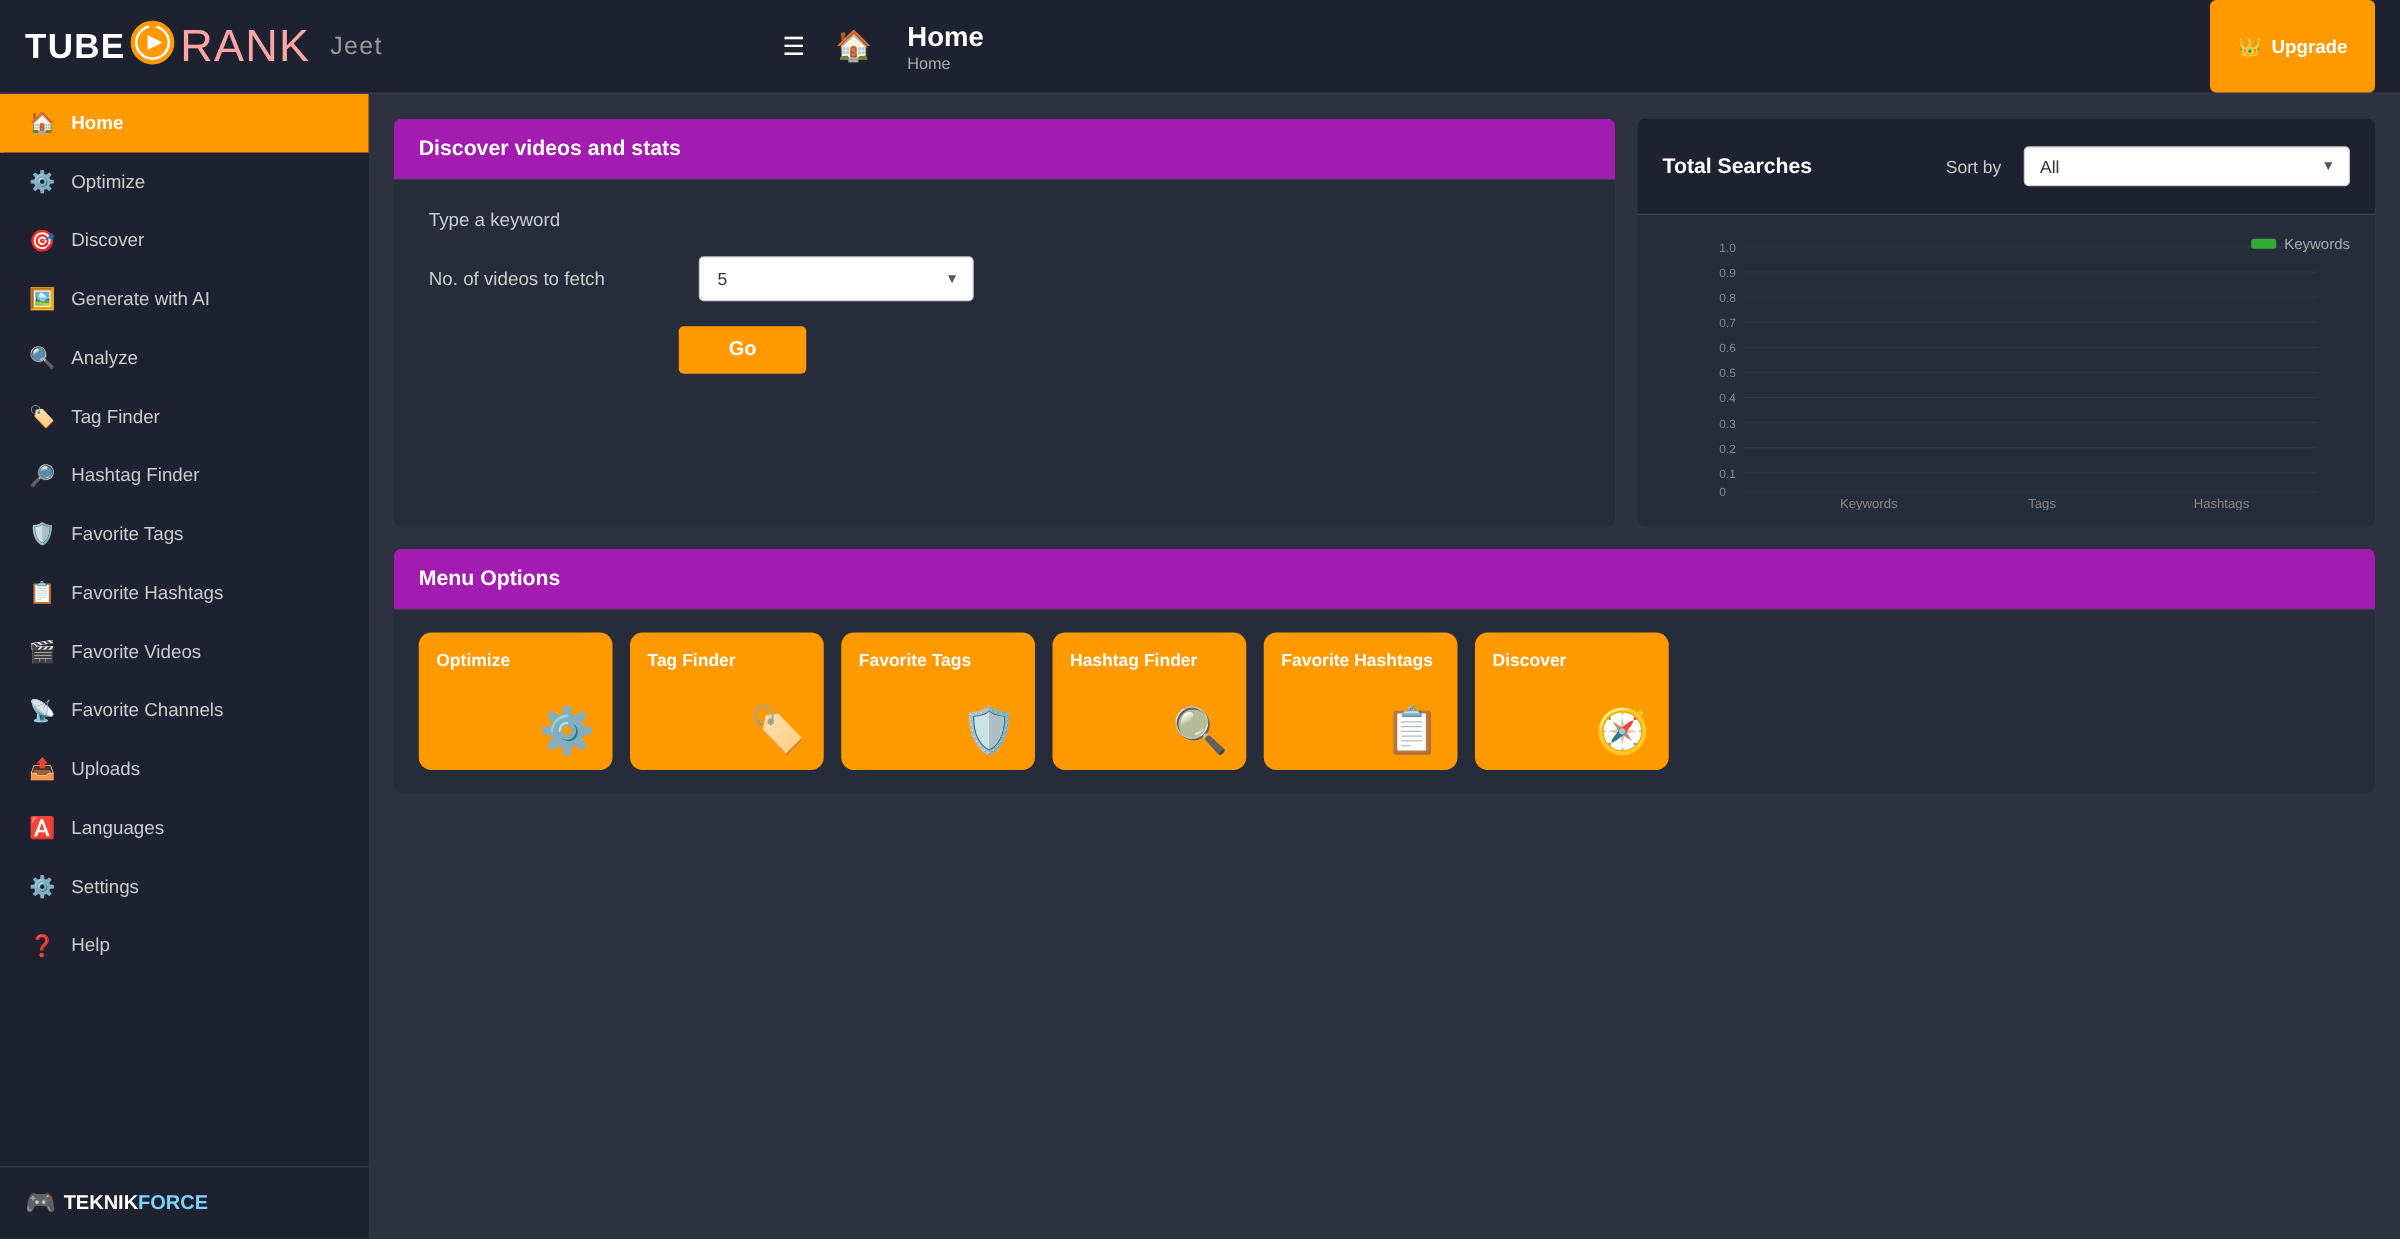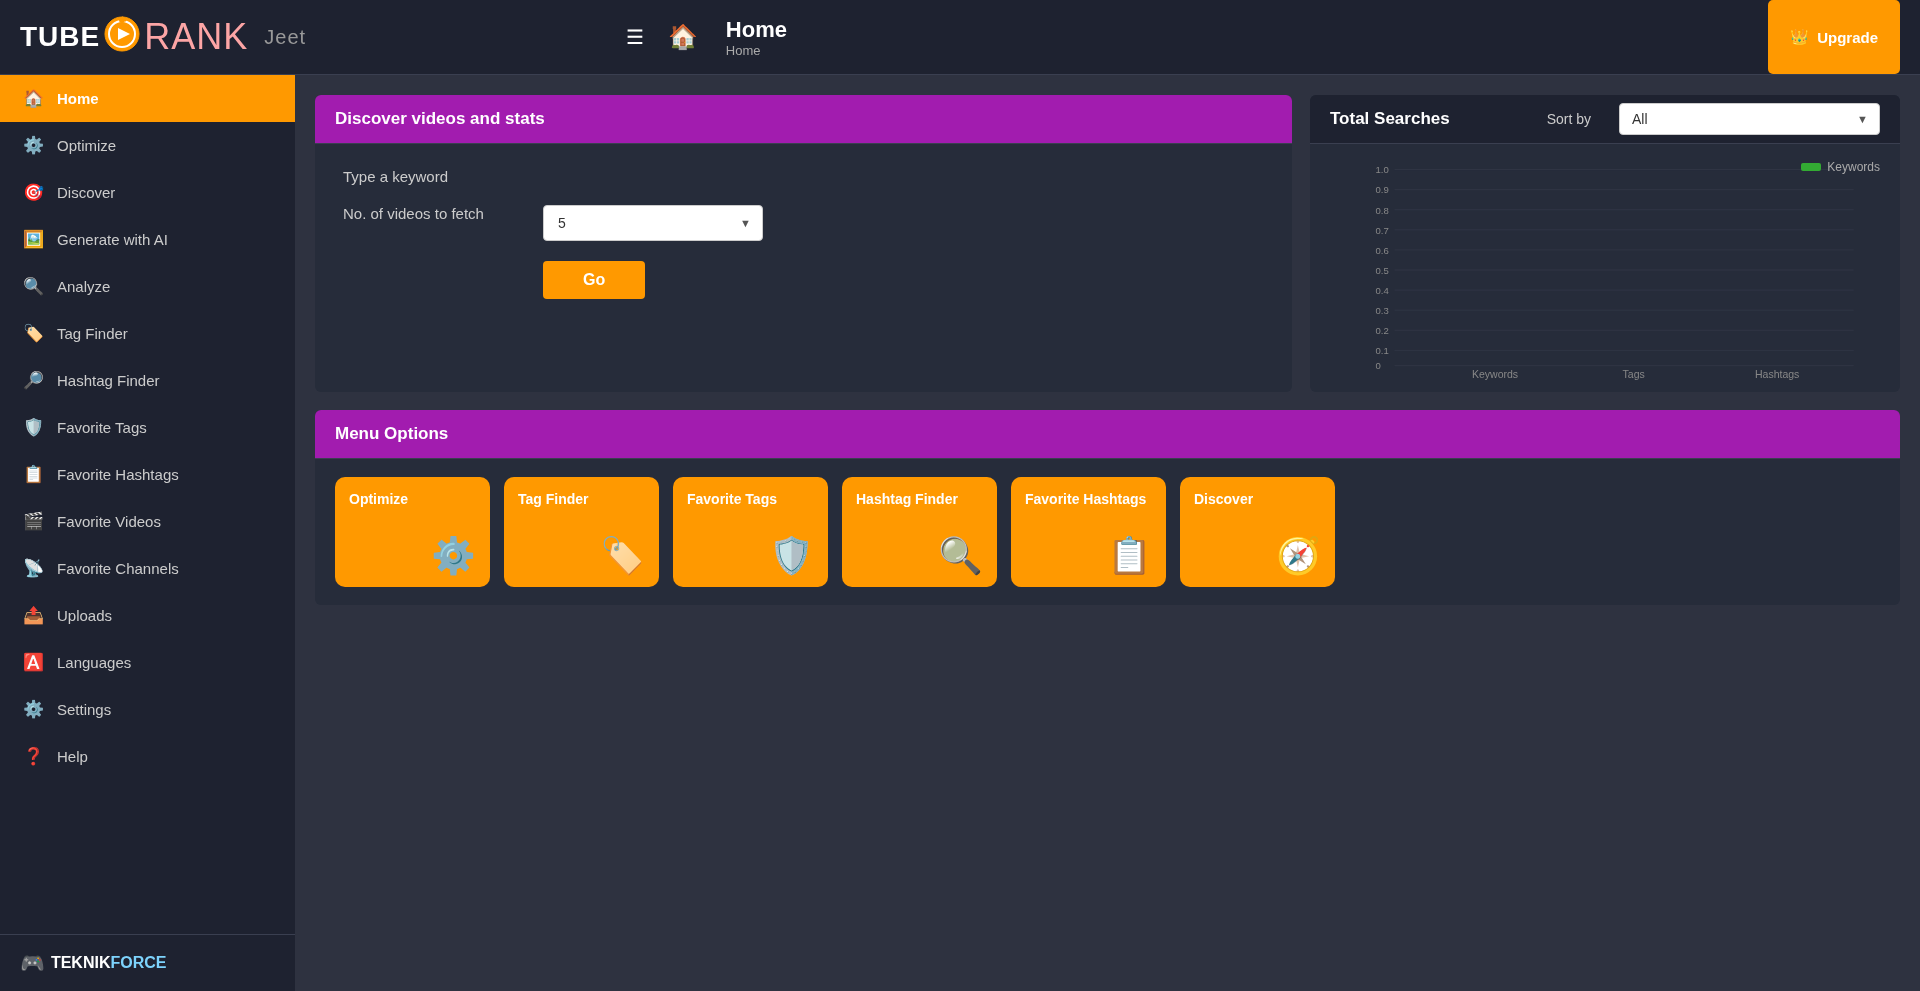--- a/index.html
+++ b/index.html
@@ -93,21 +93,22 @@
       background: #a21caf;
       padding: 14px 20px;
       font-size: 17px;
       font-weight: 700;
       color: #fff;
       border-bottom: 1px solid #3a3f50;
     }
     .panel-body { padding: 24px 28px; }
     .form-row {
       display: flex;
-      gap: 0;
+      align-items: center;
+      gap: 16px;
       margin-bottom: 20px;
     }
     .form-label { font-size: 15px; color: #ccc; width: 200px; flex-shrink: 0; }
     .keyword-input-wrap { display: flex; align-items: center; gap: 8px; flex: 1; }
     .keyword-input {
       background: #fff;
       border: 1px solid #ccc;
       border-radius: 4px;
       padding: 9px 14px;
       font-size: 14px;
@@ -159,22 +160,22 @@
     .searches-panel {
       background: #262c3a;
       border-radius: 6px;
       width: 590px;
       flex-shrink: 0;
       overflow: hidden;
       display: flex;
       flex-direction: column;
     }
     .sort-row {
-      display: flex; align-items: center; gap: 28px;
-      padding: 8px 20px;
+      display: flex; align-items: center; gap: 18px;
+      padding: 22px 20px;
       background: #1e2230;
       border-bottom: 1px solid #3a3f50;
     }
     .sort-label { font-size: 17px; font-weight: 700; color: #fff; flex: 1; }
     .sort-by-label { font-size: 14px; color: #ccc; }
     .sort-select {
       background: #fff;
       border: 1px solid #ccc;
       border-radius: 4px;
       padding: 7px 36px 7px 12px;

